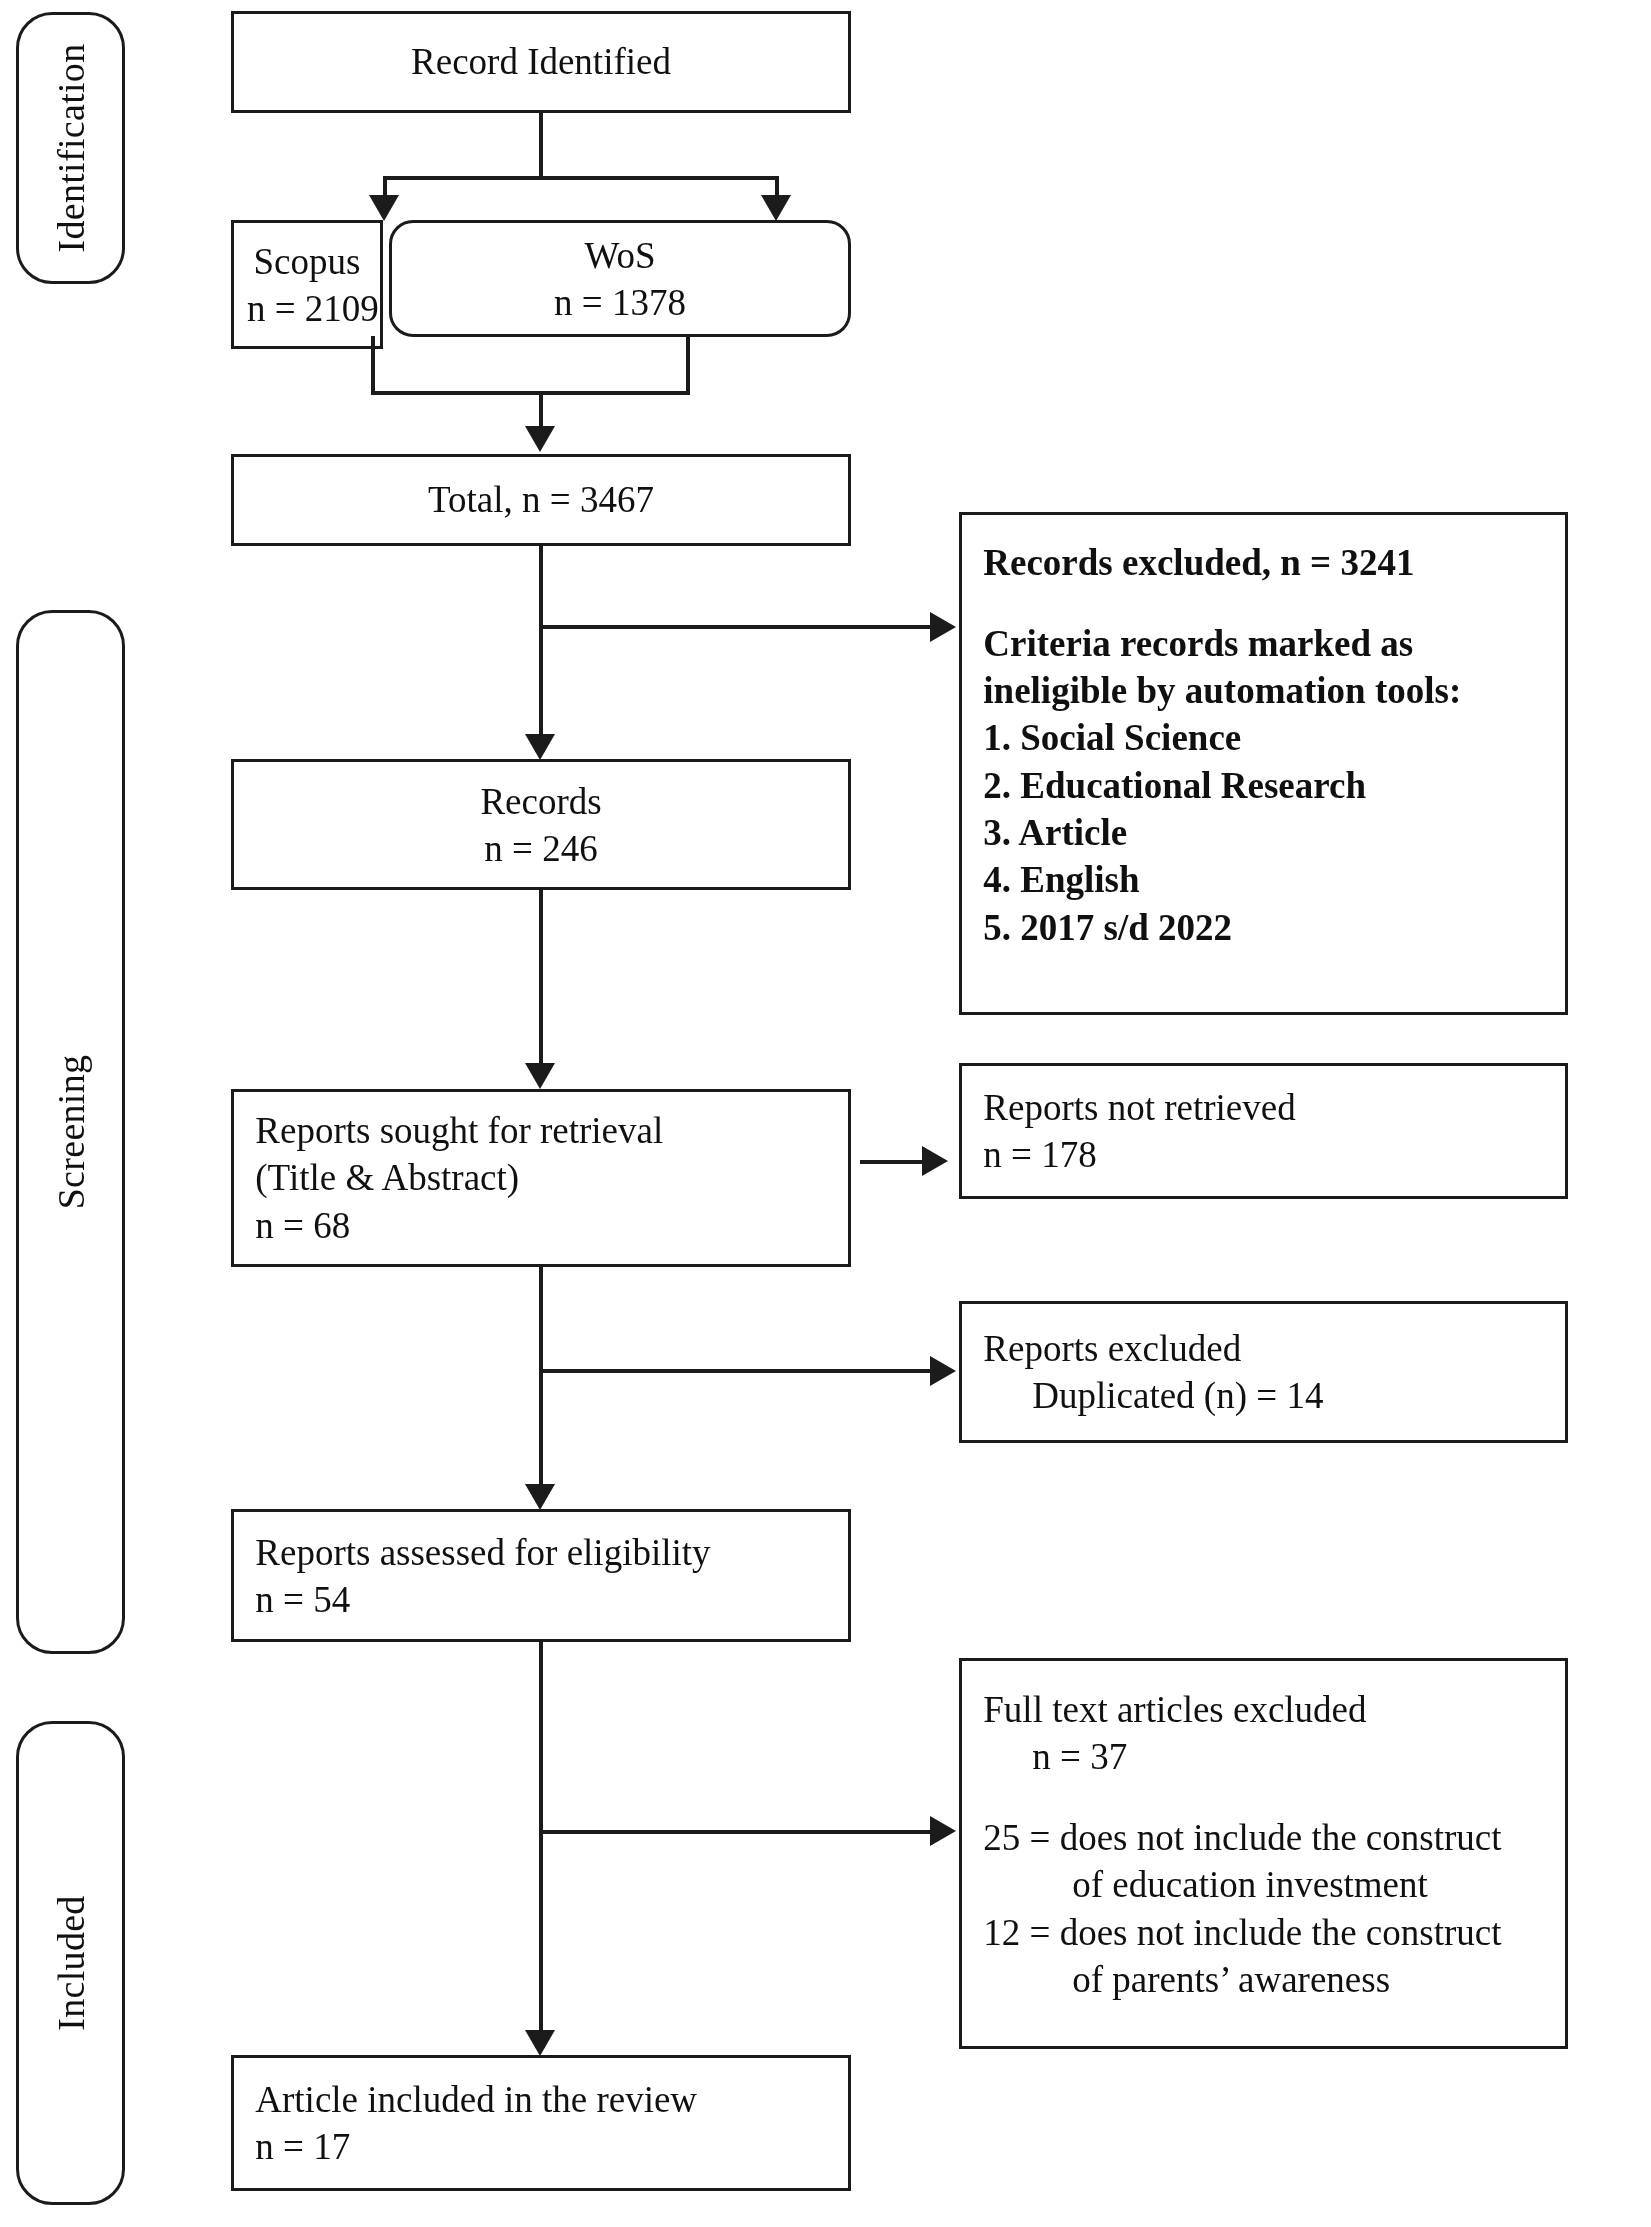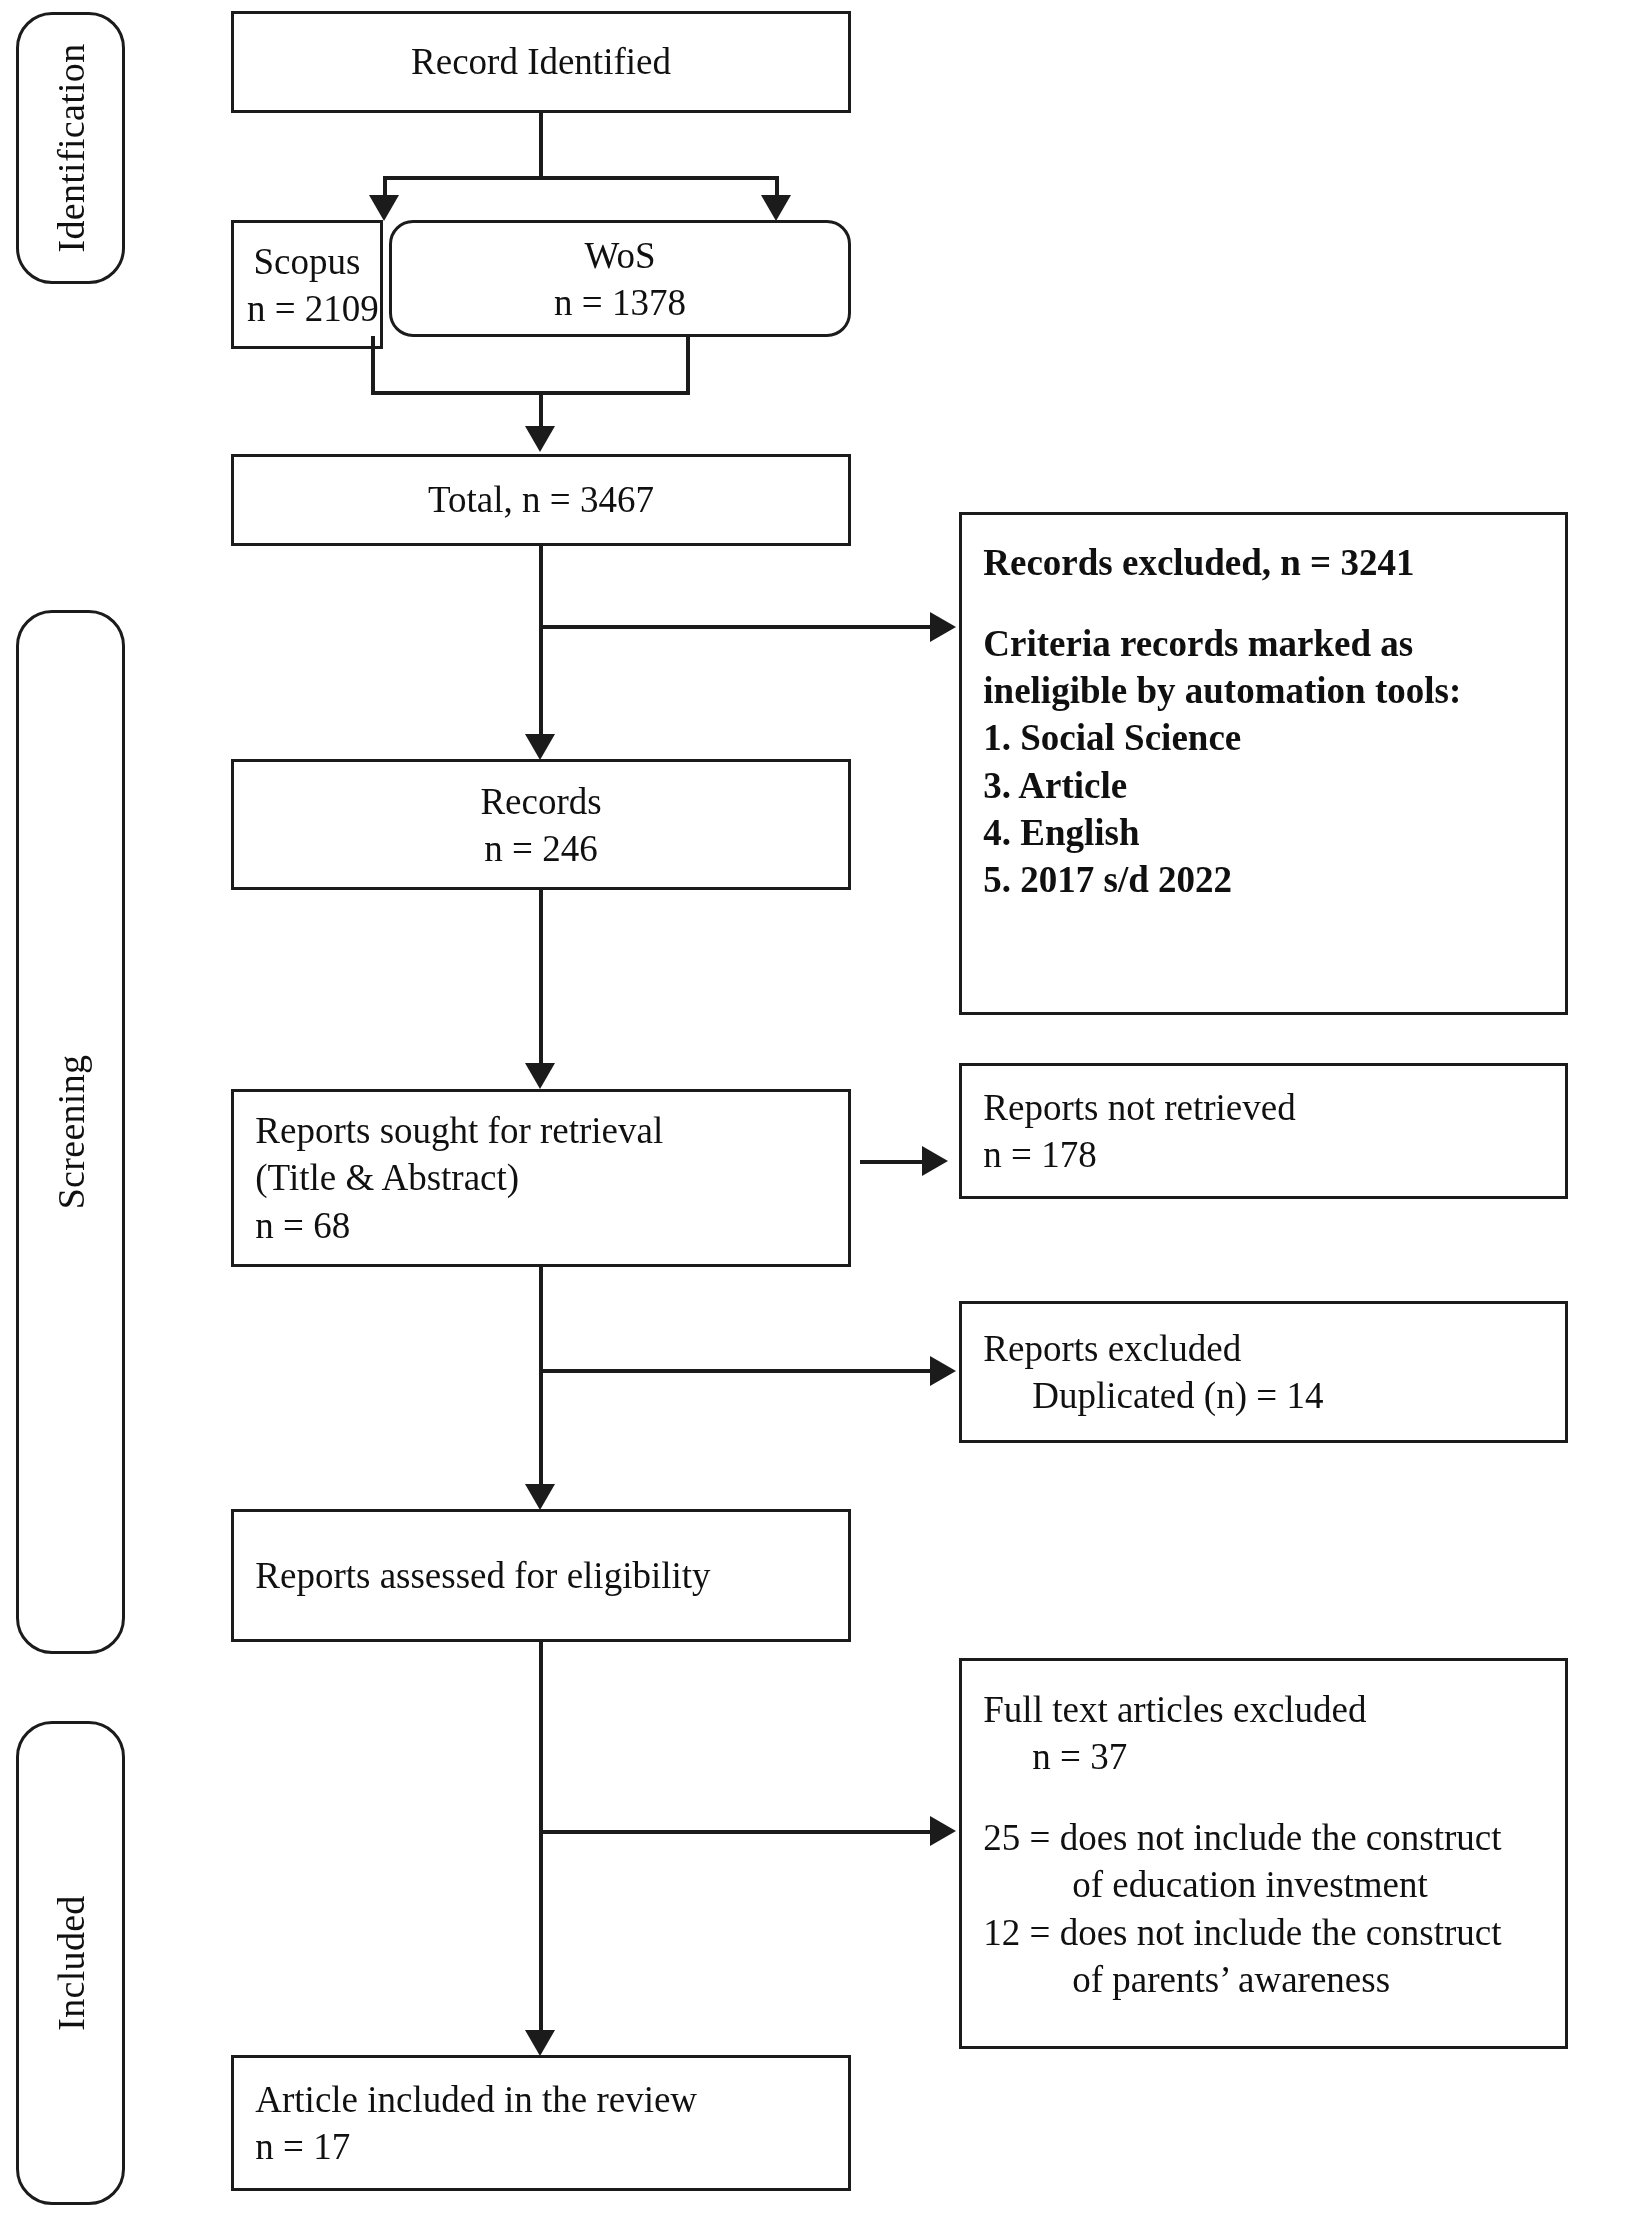--- a/index.html
+++ b/index.html
@@ -152,20 +152,21 @@
   <div class="hline" style="left:543px; top:625px; width:391px;"></div>
   <div class="arrow-right" style="left:930px; top:612px;"></div>
 
   <div class="node left" style="left:959px; top:512px; width:609px; height:503px;font-weight:bold;">
     <div class="txt" style="top:24px;">
       <span class="line">Records excluded, n = 3241</span>
       <span class="line blank"></span>
       <span class="line">Criteria records marked as</span>
       <span class="line">ineligible by automation tools:</span>
       <span class="line">1. Social Science</span>
+      <span class="line">2. Educational Research</span>
       <span class="line">3. Article</span>
       <span class="line">4. English</span>
       <span class="line">5. 2017 s/d 2022</span>
     </div>
   </div>
 
   <div class="node center" style="left:231px; top:759px; width:620px; height:131px;">
     <div class="txt">
       <span class="line">Records</span>
       <span class="line">n = 246</span>
@@ -201,20 +202,21 @@
   <div class="node left" style="left:959px; top:1301px; width:609px; height:142px;">
     <div class="txt" style="top:50%; transform:translateY(-50%);">
       <span class="line">Reports excluded</span>
       <span class="line indent">Duplicated (n) = 14</span>
     </div>
   </div>
 
   <div class="node left" style="left:231px; top:1509px; width:620px; height:133px;">
     <div class="txt" style="top:50%; transform:translateY(-50%);">
       <span class="line">Reports assessed for eligibility</span>
+      <span class="line">n = 54</span>
     </div>
   </div>
 
   <div class="vline" style="left:539px; top:1642px; height:409px;"></div>
   <div class="arrow-down" style="left:525px; top:2030px;"></div>
   <div class="hline" style="left:543px; top:1830px; width:391px;"></div>
   <div class="arrow-right" style="left:930px; top:1816px;"></div>
 
   <div class="node left" style="left:959px; top:1658px; width:609px; height:391px;">
     <div class="txt" style="top:25px;">

